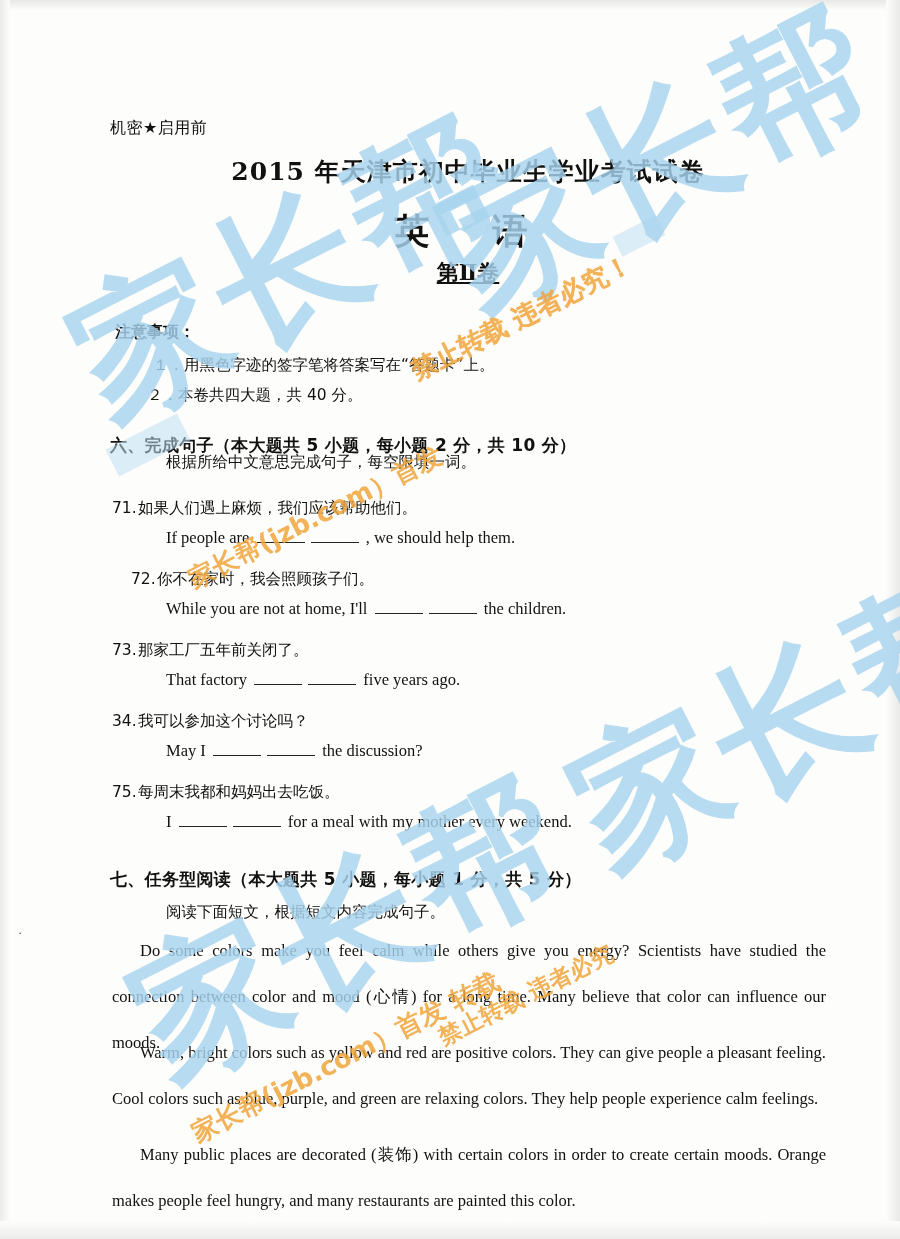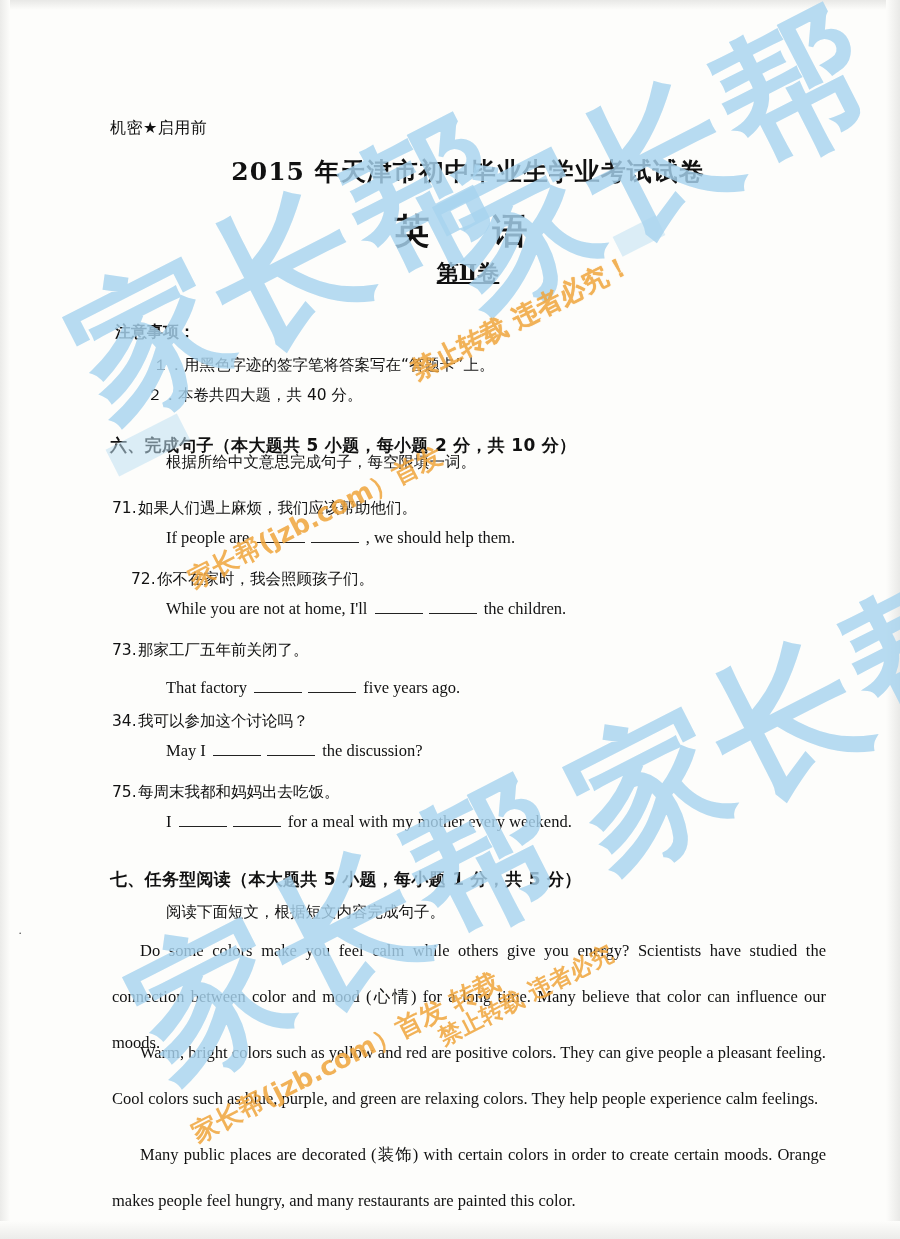--- a/index.html
+++ b/index.html
@@ -301,21 +301,21 @@
     </div>
     <div class="q-en" style="top:599px;">
       <span>While you are not at home, I'll</span>
       <span class="blank"></span><span class="blank"></span>
       <span>the children.</span>
     </div>
 
     <div class="q" style="top:640px;">
       <span class="num">73.</span><span>那家工厂五年前关闭了。</span>
     </div>
-    <div class="q-en" style="top:670px;margin-top:8px;">
+    <div class="q-en" style="top:670px;">
       <span>That factory</span>
       <span class="blank"></span><span class="blank"></span>
       <span>five years ago.</span>
     </div>
 
     <div class="q" style="top:711px;">
       <span class="num">34.</span><span>我可以参加这个讨论吗？</span>
     </div>
     <div class="q-en" style="top:741px;">
       <span>May I</span>

